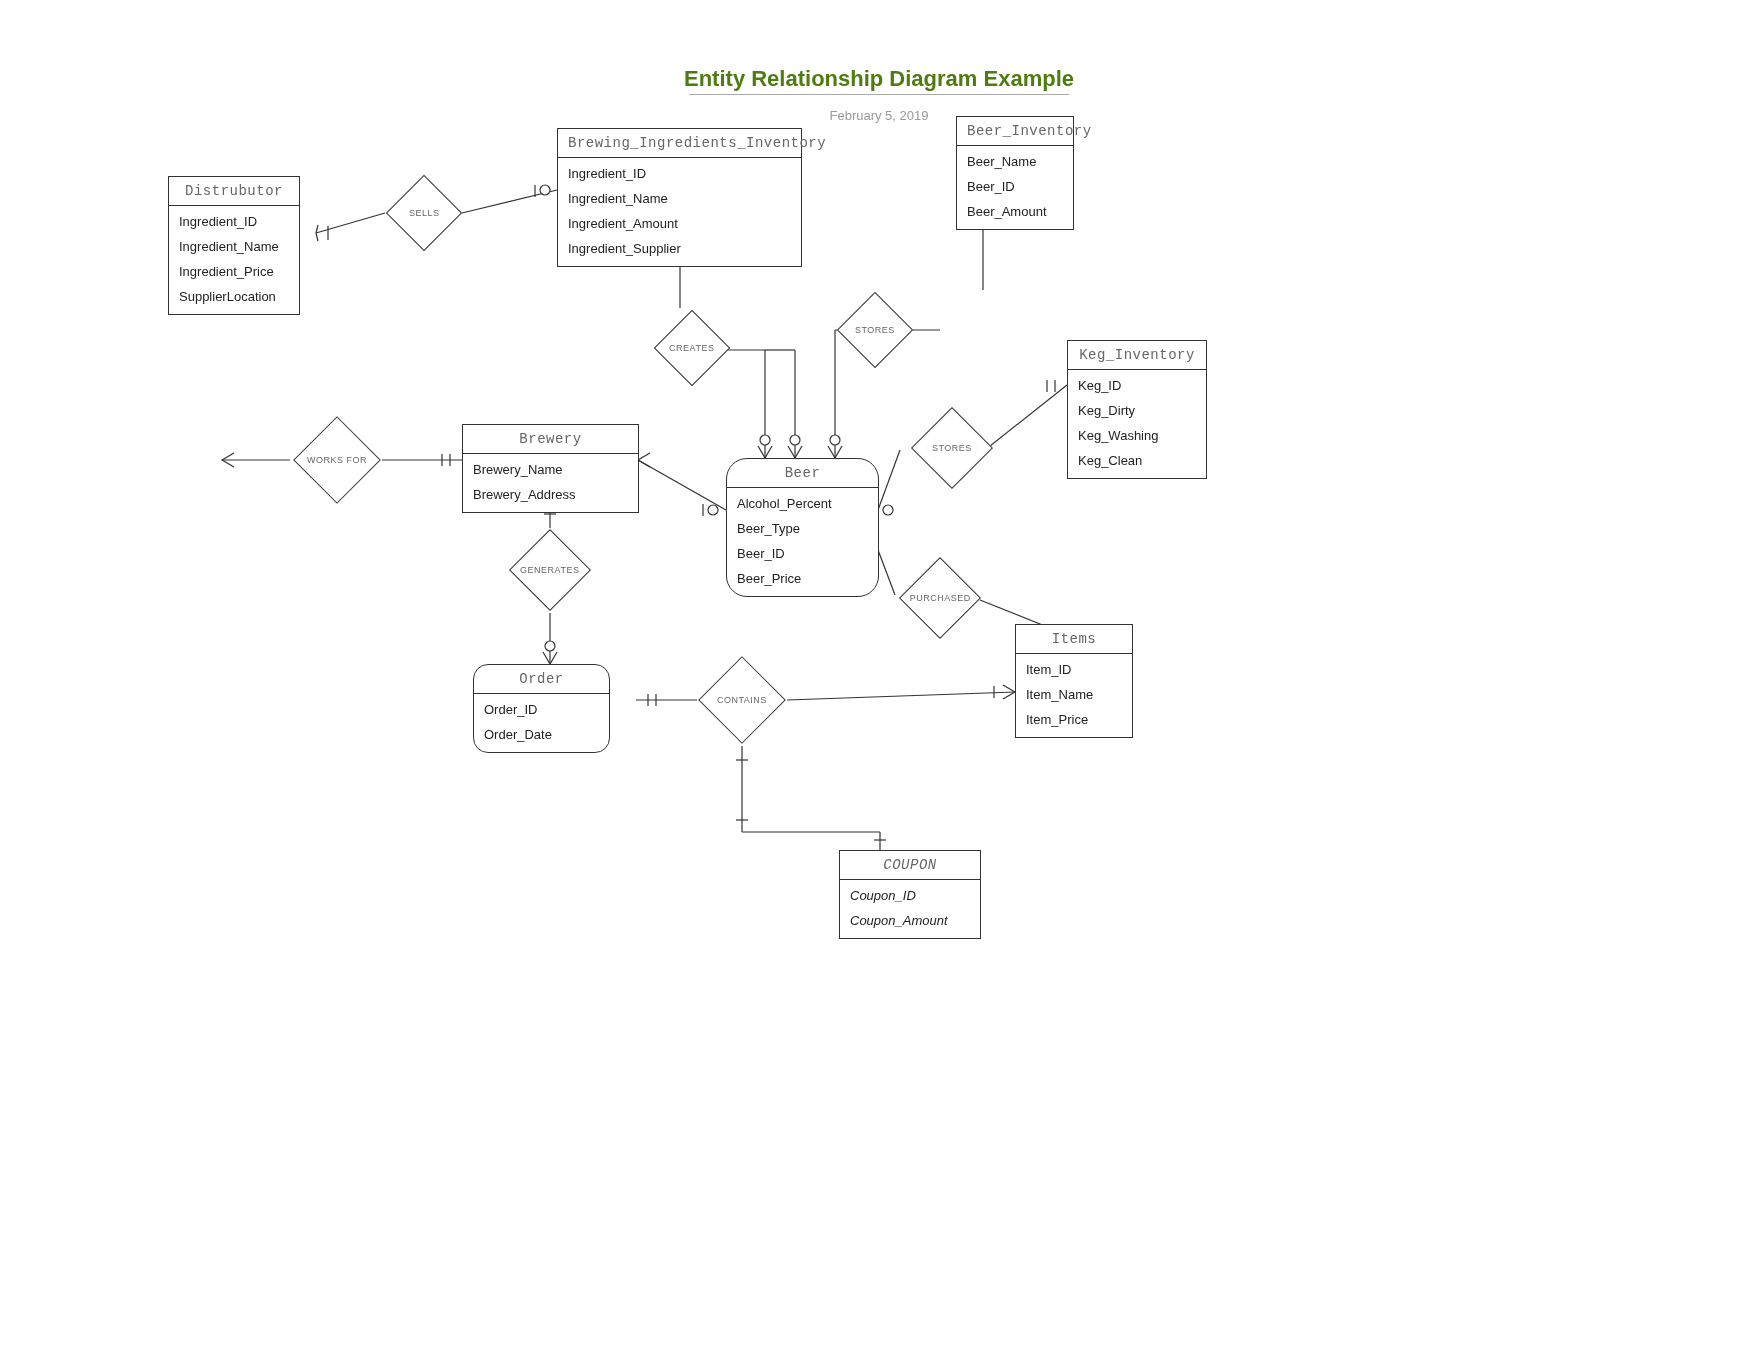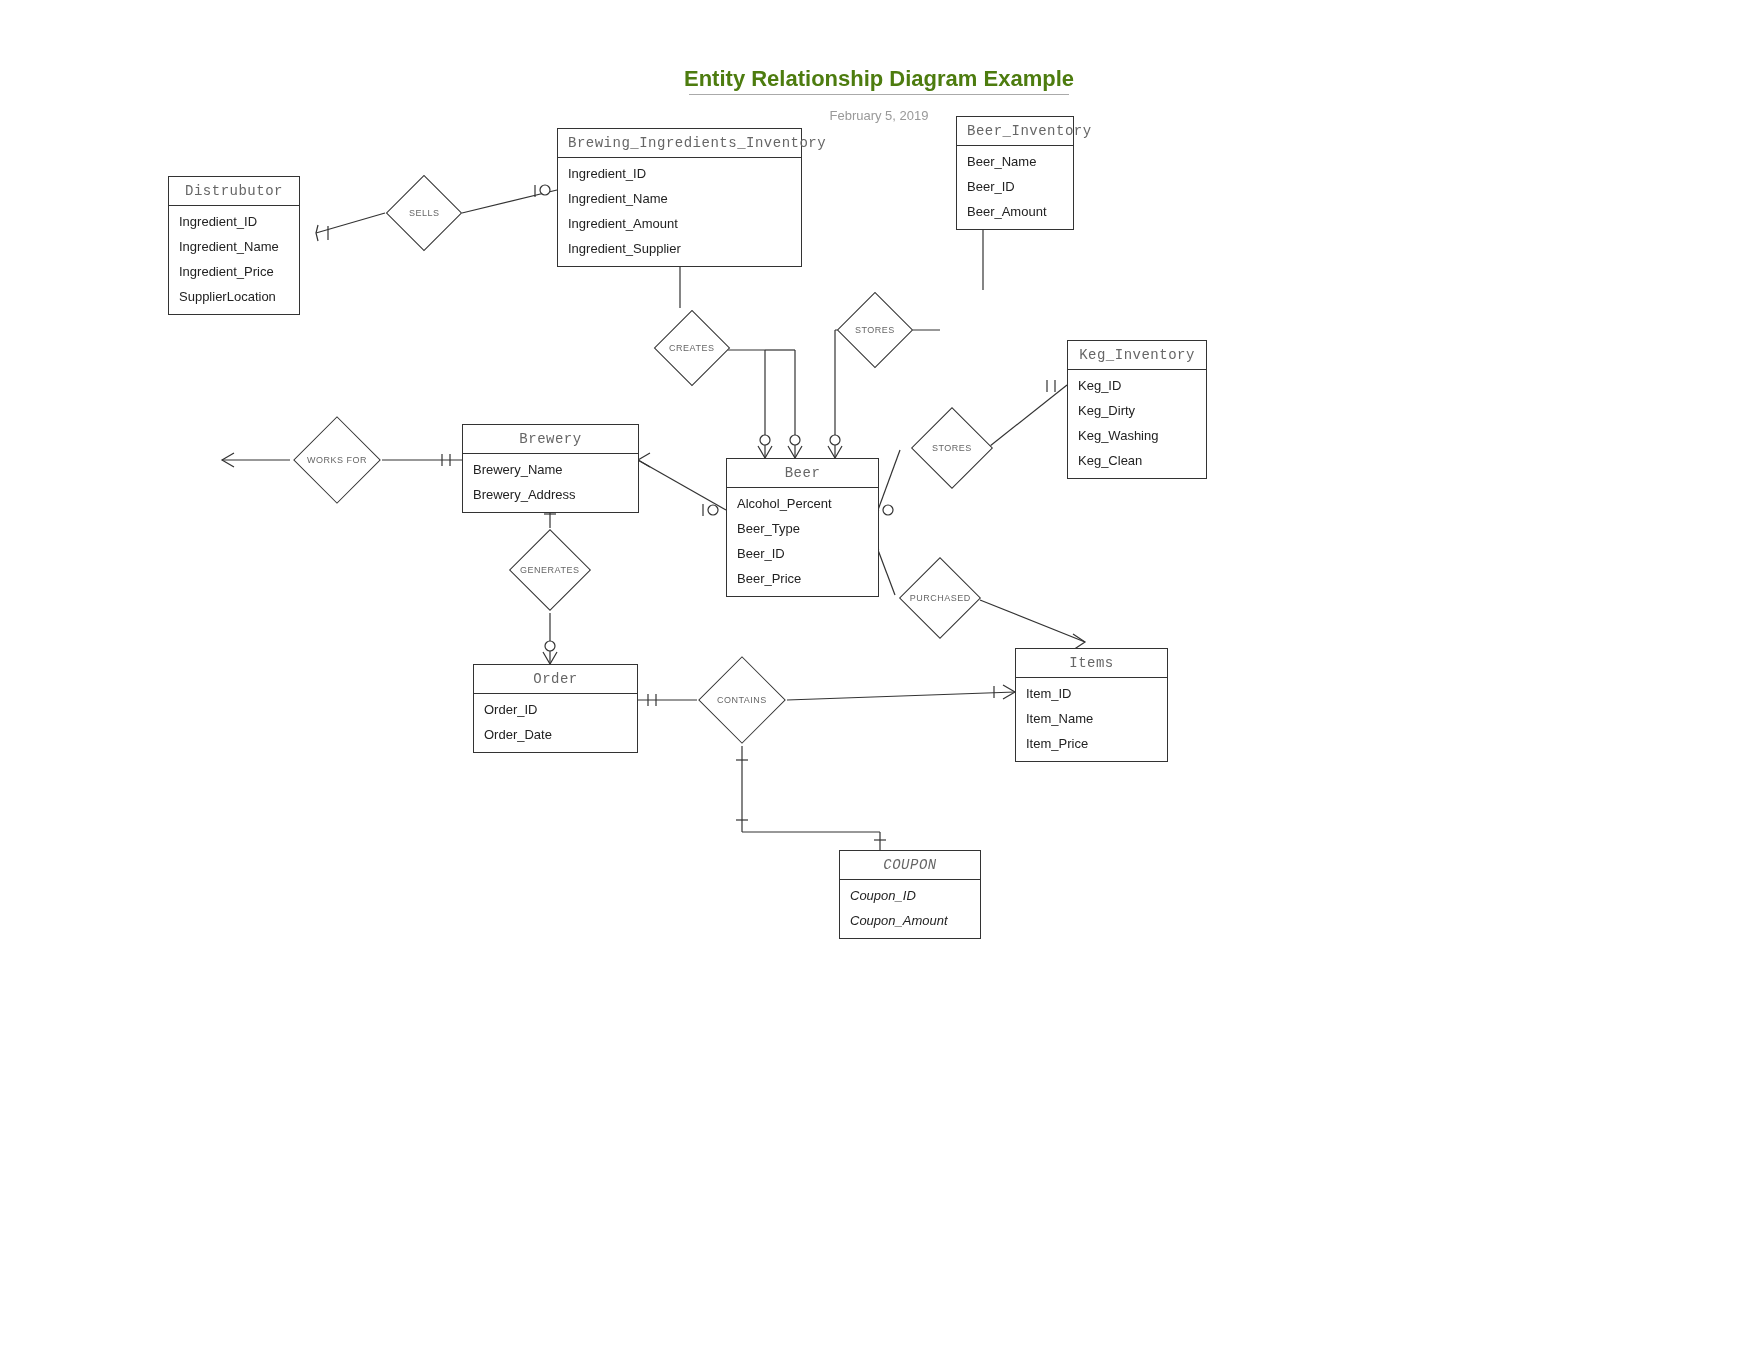--- a/index.html
+++ b/index.html
@@ -229,39 +229,39 @@
   <div class="entity" style="left:1067px; top:325px; width:140px;margin-top:15px;">
     <div class="entity-header">Keg_Inventory</div>
     <div class="entity-body">
       <div class="entity-attr">Keg_ID</div>
       <div class="entity-attr">Keg_Dirty</div>
       <div class="entity-attr">Keg_Washing</div>
       <div class="entity-attr">Keg_Clean</div>
     </div>
   </div>
 
-  <div class="entity" style="left:726px; top:458px; width:153px;">
+  <div class="entity" style="left:726px; top:458px; width:153px;border-radius:21px;">
     <div class="entity-header">Beer</div>
     <div class="entity-body">
       <div class="entity-attr">Alcohol_Percent</div>
       <div class="entity-attr">Beer_Type</div>
       <div class="entity-attr">Beer_ID</div>
       <div class="entity-attr">Beer_Price</div>
     </div>
   </div>
 
-  <div class="entity" style="left:473px; top:664px; width:165px;">
+  <div class="entity" style="left:473px; top:664px; width:137px;border-radius:15px;">
     <div class="entity-header">Order</div>
     <div class="entity-body">
       <div class="entity-attr">Order_ID</div>
       <div class="entity-attr">Order_Date</div>
     </div>
   </div>
 
-  <div class="entity" style="left:1015px; top:648px; width:153px;">
+  <div class="entity" style="left:1015px; top:624px; width:118px;">
     <div class="entity-header">Items</div>
     <div class="entity-body">
       <div class="entity-attr">Item_ID</div>
       <div class="entity-attr">Item_Name</div>
       <div class="entity-attr">Item_Price</div>
     </div>
   </div>
 
   <div class="entity" style="left:839px; top:850px; width:142px;font-style:italic;">
     <div class="entity-header">COUPON</div>

